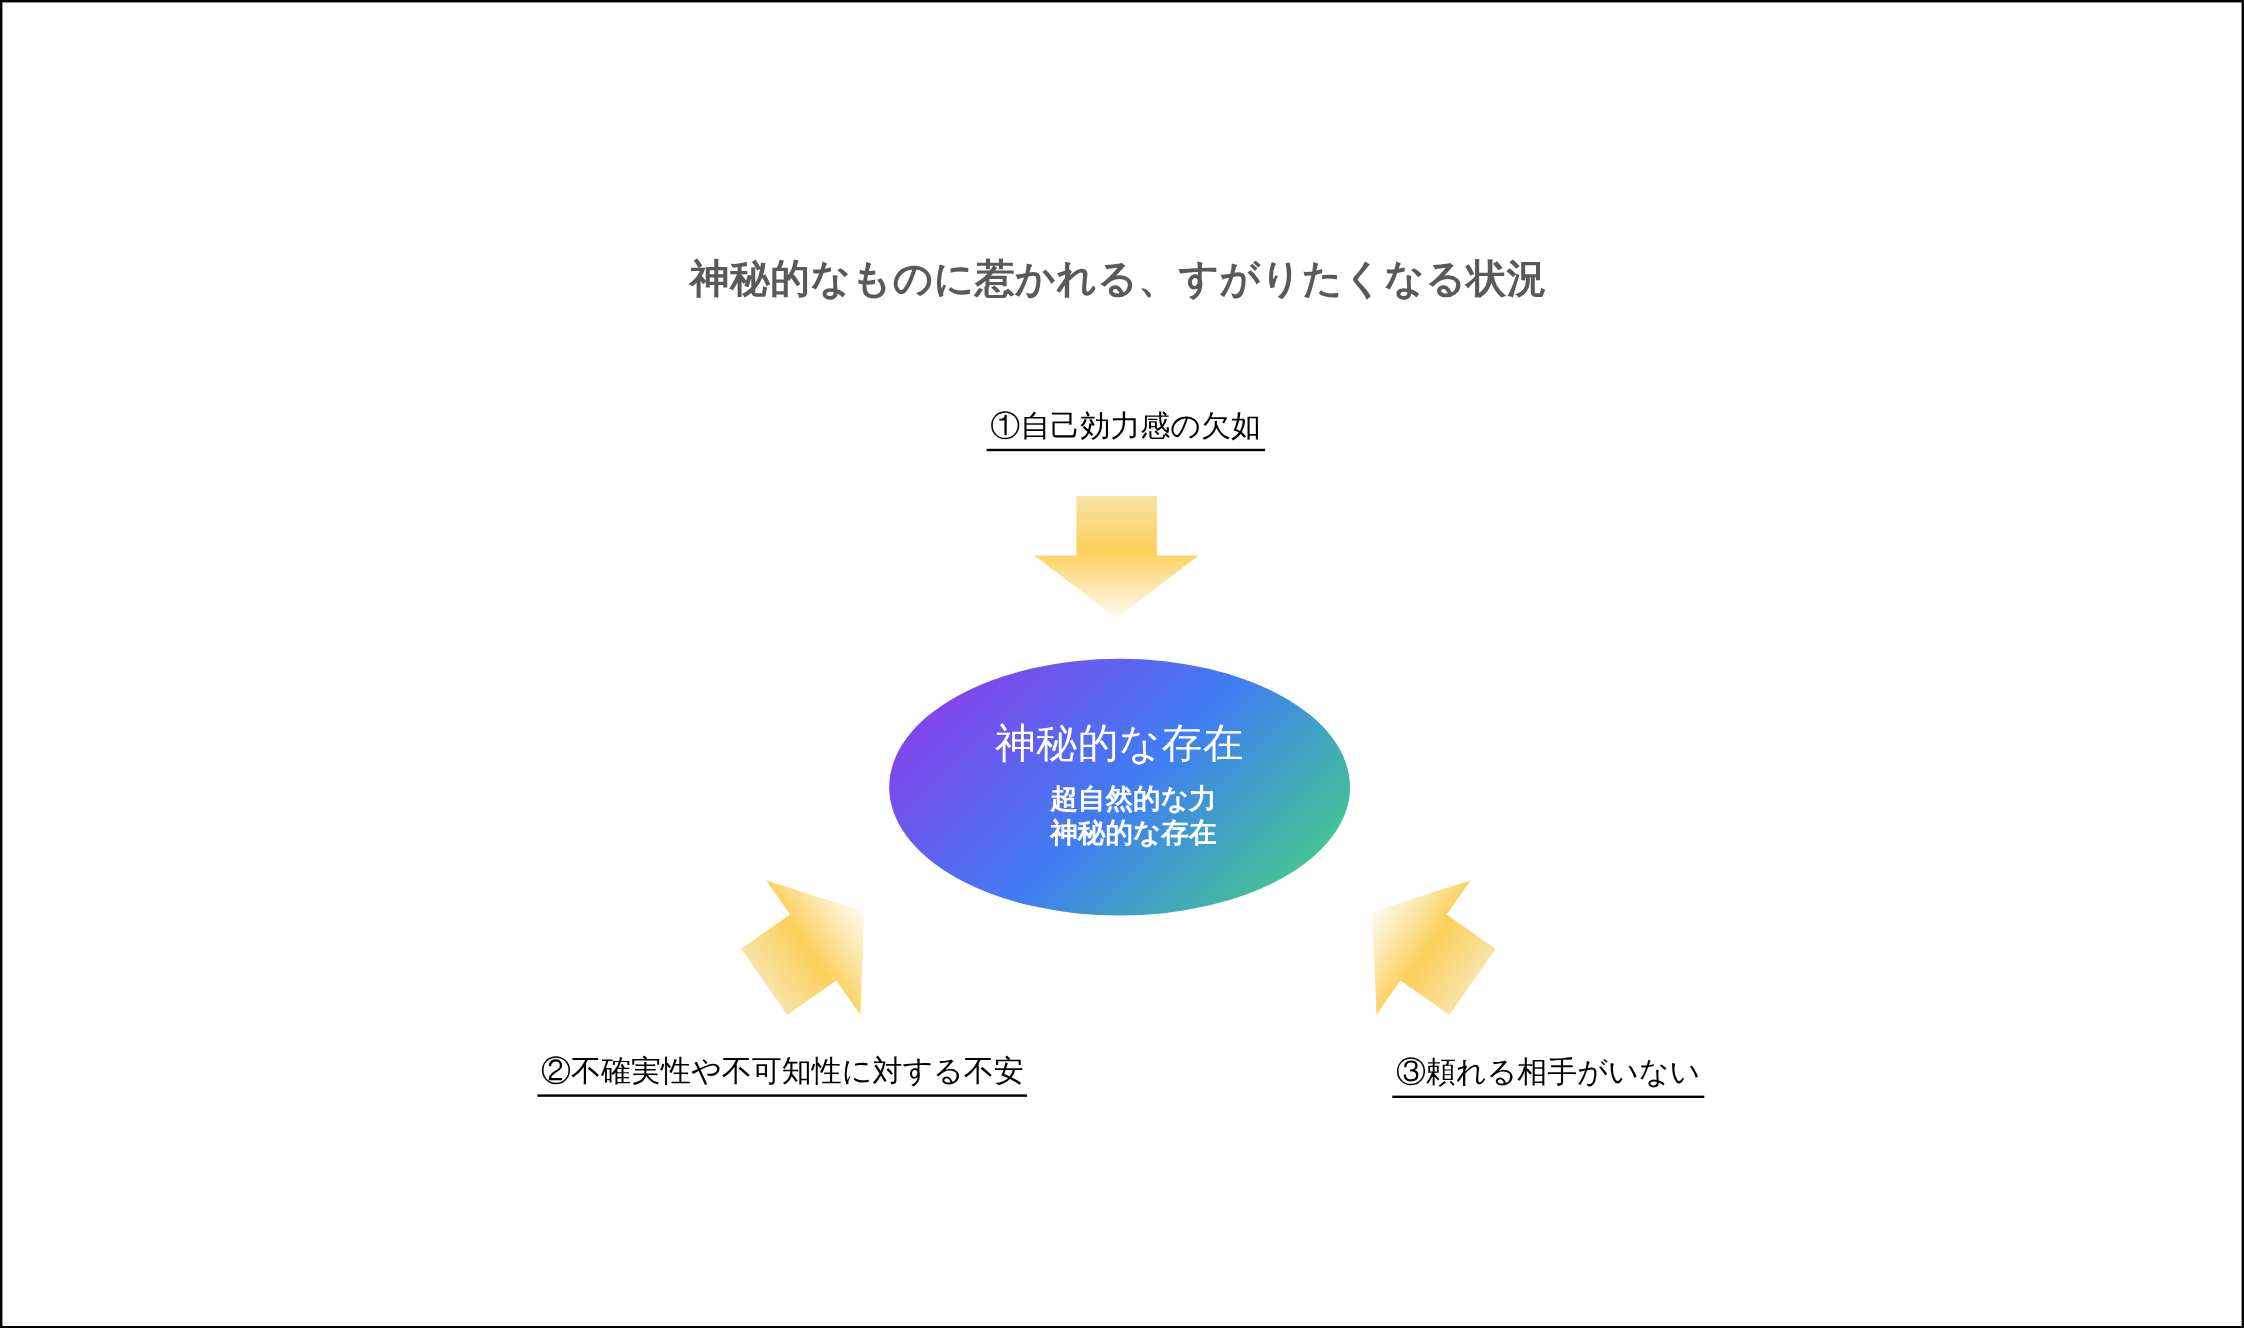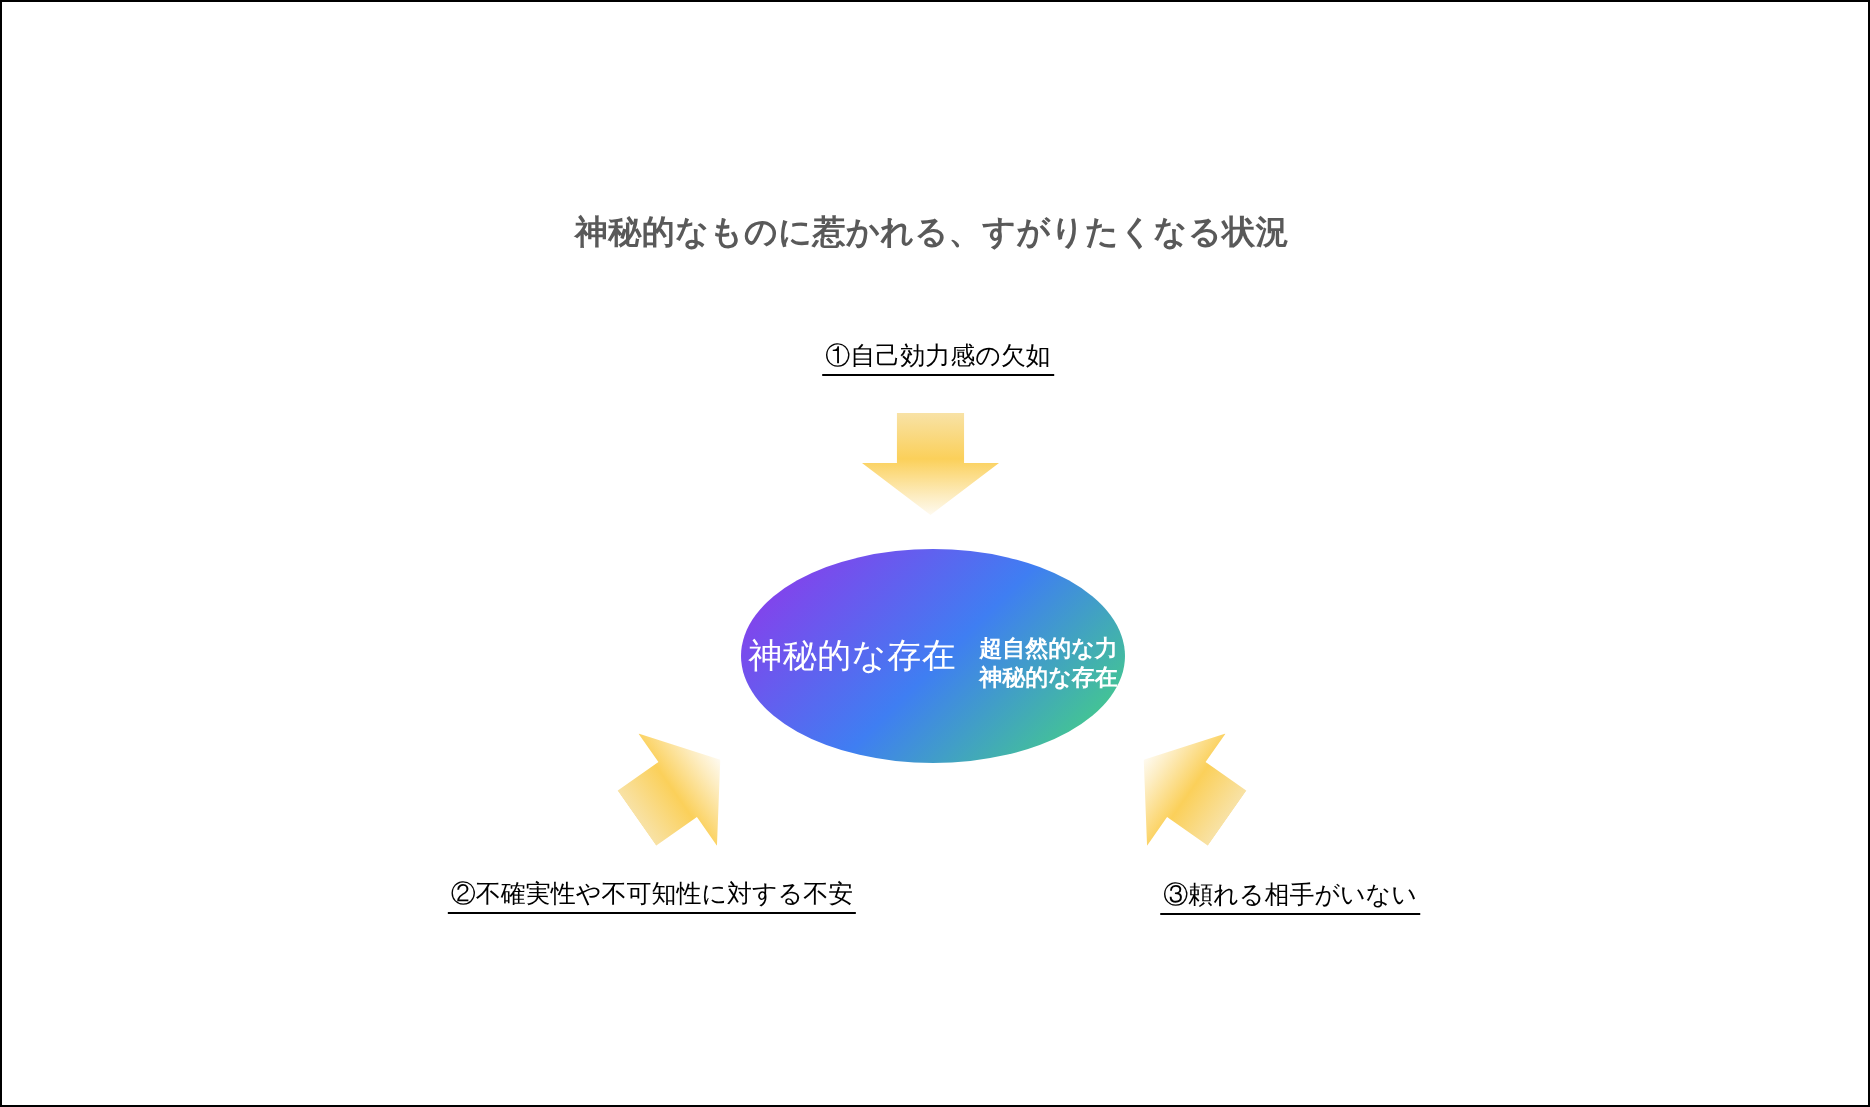--- a/index.html
+++ b/index.html
@@ -71,25 +71,26 @@
     left: 739px;
     top: 547px;
     width: 384px;
     height: 214px;
     border-radius: 50%;
     background: linear-gradient(135deg,
       var(--ellipse-purple, #9632EA) 0%,
       var(--ellipse-blue, #3F7EF2) 52%,
       var(--ellipse-green, #45DC74) 100%);
     display: flex;
+    flex-direction: column;
     align-items: center;
     justify-content: center;
     text-align: center;
     color: #ffffff;
-    font-family: Liberation Sans, sans-serif;
+    font-family: Liberation Serif, serif;
   }
   .ellipse-title {
     font-size: 34px;
     letter-spacing: 0.5px;
     line-height: 1.1;
   }
   .ellipse-subtitle {
     margin-top: 13px;
     font-size: 23px;
     line-height: 1.26;

